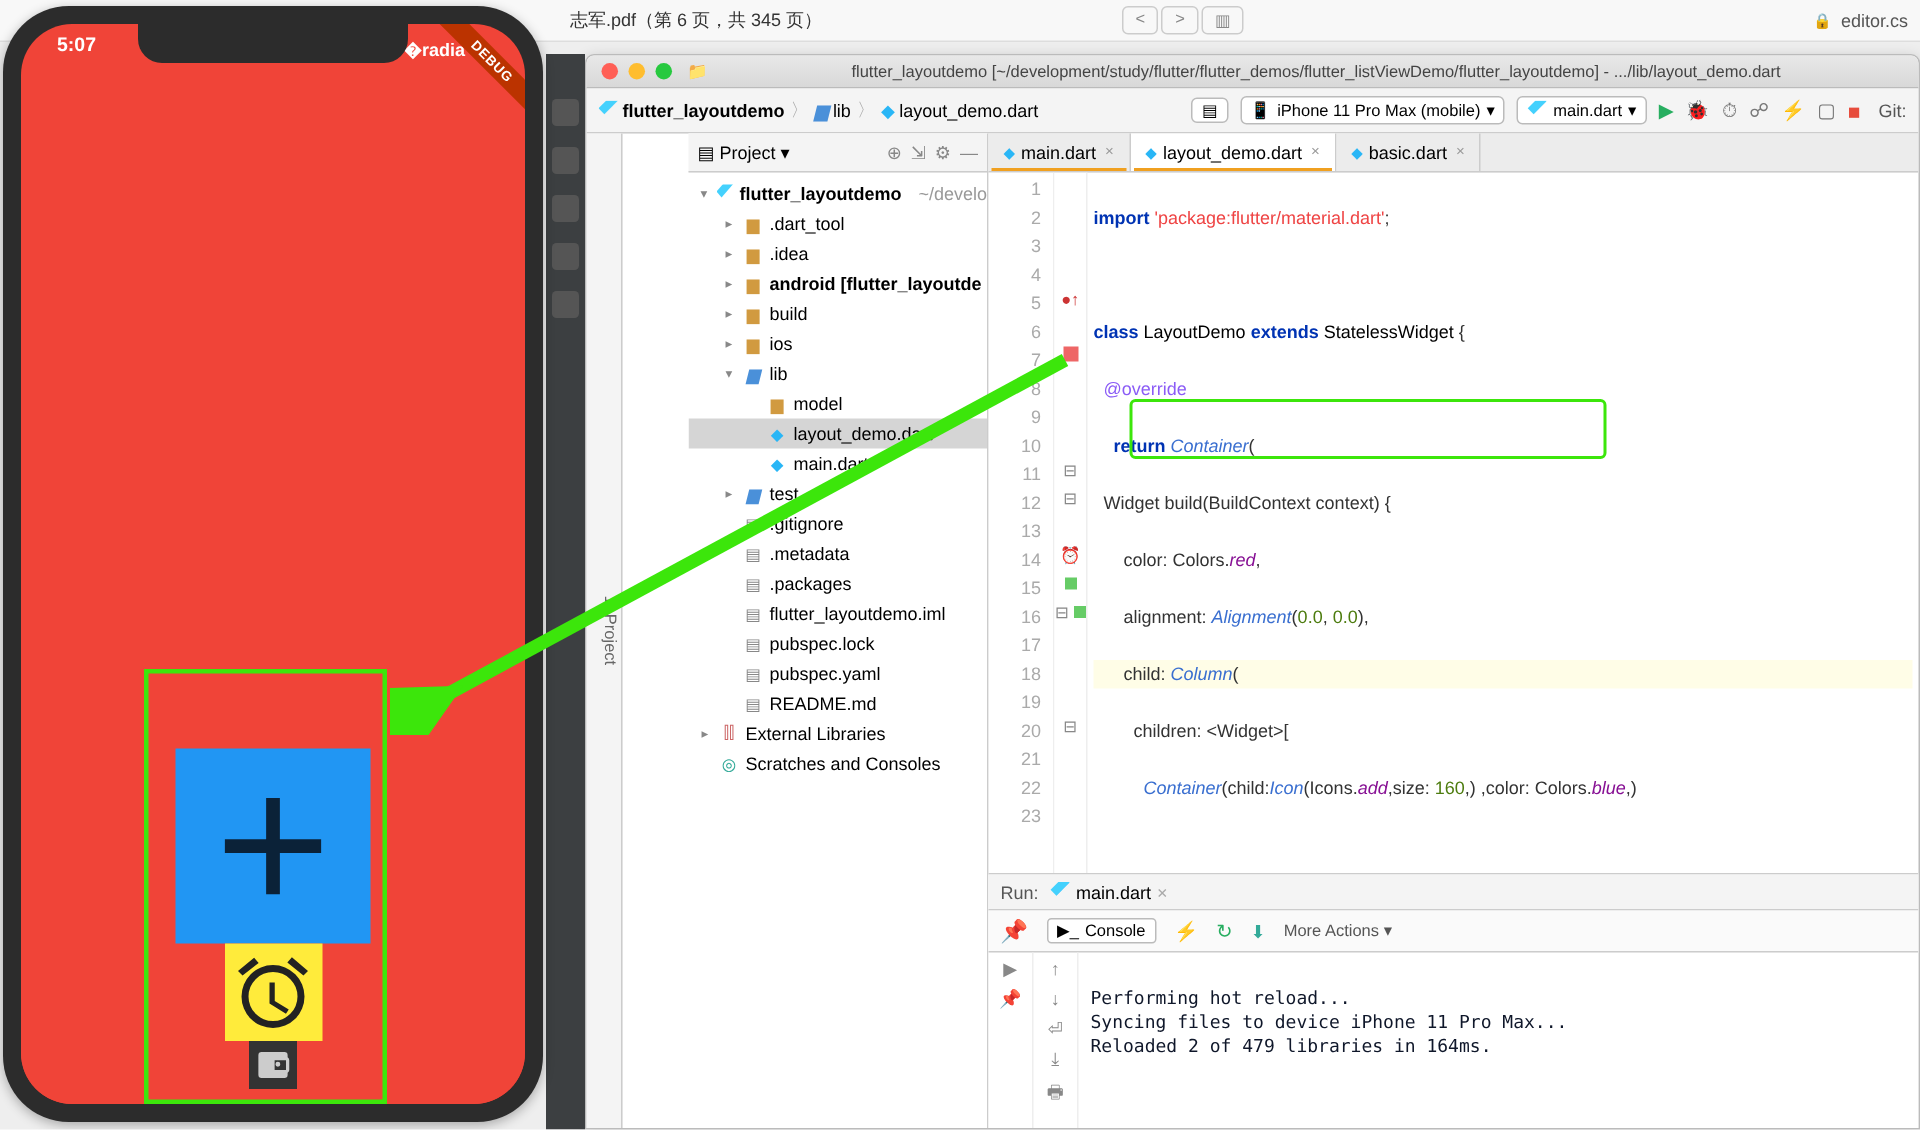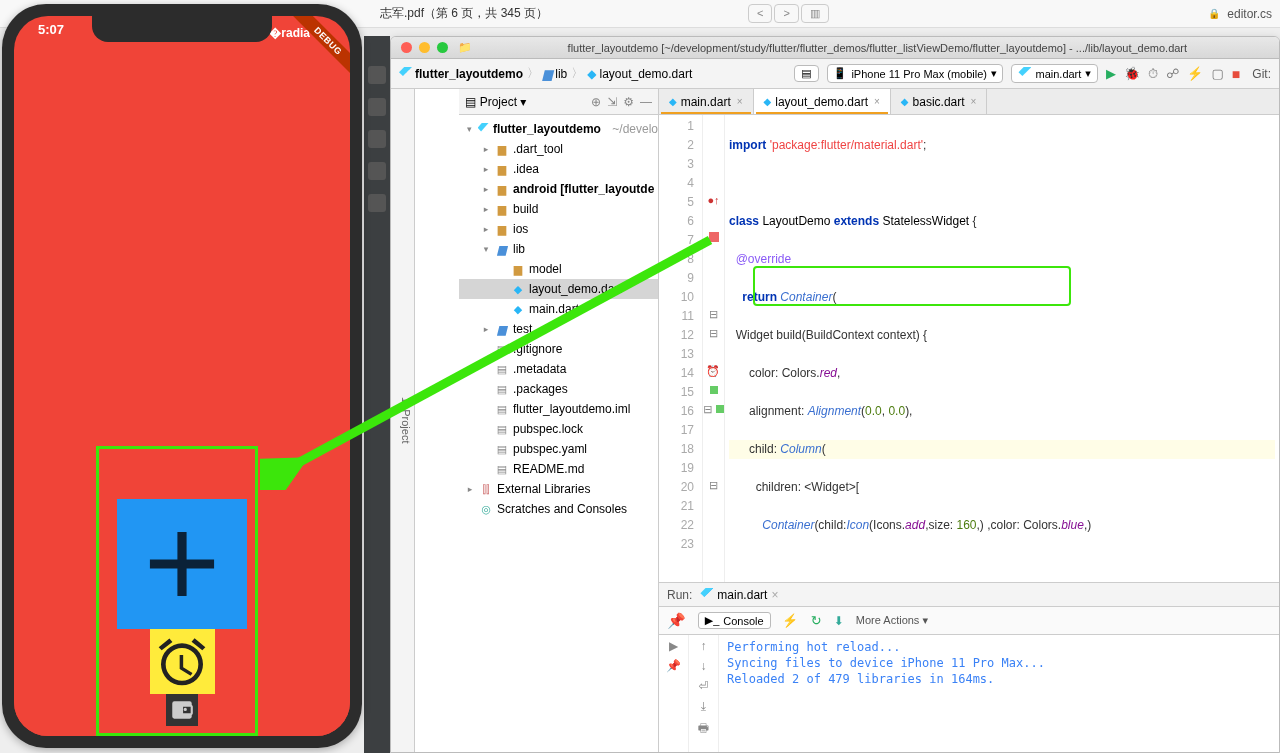--- a/index.html
+++ b/index.html
@@ -95,21 +95,21 @@
 .code-box { position:absolute; border:2px solid #3CE60B; border-radius:4px; }
 
 .run-panel { height:170px; border-top:1px solid #ccc; display:flex; flex-direction:column; font-size:12px; background:#fff;}
 .run-head { height:24px; background:#f4f4f4; border-bottom:1px solid #ccc; display:flex; align-items:center; padding:0 8px; gap:8px;}
 .run-head .lbl { color:#555; }
 .run-tabs { height:28px; border-bottom:1px solid #ccc; display:flex; align-items:center; padding:0 8px; gap:12px; background:#fafafa;}
 .run-tabs .rt-btn { border:1px solid #bbb; border-radius:3px; padding:1px 6px; font-size:11px; display:flex; align-items:center; gap:4px; background:#fff;}
 .run-body { flex:1; display:flex; }
 .run-side { width:30px; border-right:1px solid #eee; display:flex; flex-direction:column; align-items:center; padding:4px 0; gap:6px; color:#888; font-size:12px;}
 .run-side2 { width:30px; border-right:1px solid #eee; display:flex; flex-direction:column; align-items:center; padding:4px 0; gap:6px; color:#888; font-size:12px;}
-.run-out { flex:1; font:12px/16px Menlo,monospace; padding:4px 8px; color:#3b82f6; white-space:pre;}
+.run-out { flex:1; font:12px/16px Menlo,monospace; padding:4px 8px; color:#0f172a; white-space:pre;margin-top:18px;}
 
 .left-tools { position:absolute; left:364px; top:36px; width:26px; bottom:0; background:#3c3f41; z-index:4; display:flex; flex-direction:column; align-items:center; padding-top:30px; gap:14px; }
 .left-tools span { width:18px; height:18px; background:#555; border-radius:3px; }
 
 
 .flutter-logo { width:13px; height:13px; background:linear-gradient(135deg,#44d1fd 50%,#1fbcfd 50%); clip-path:polygon(40% 0,100% 0,30% 70%,0 40%); display:inline-block;}
 </style>
 </head>
 <body>
 

